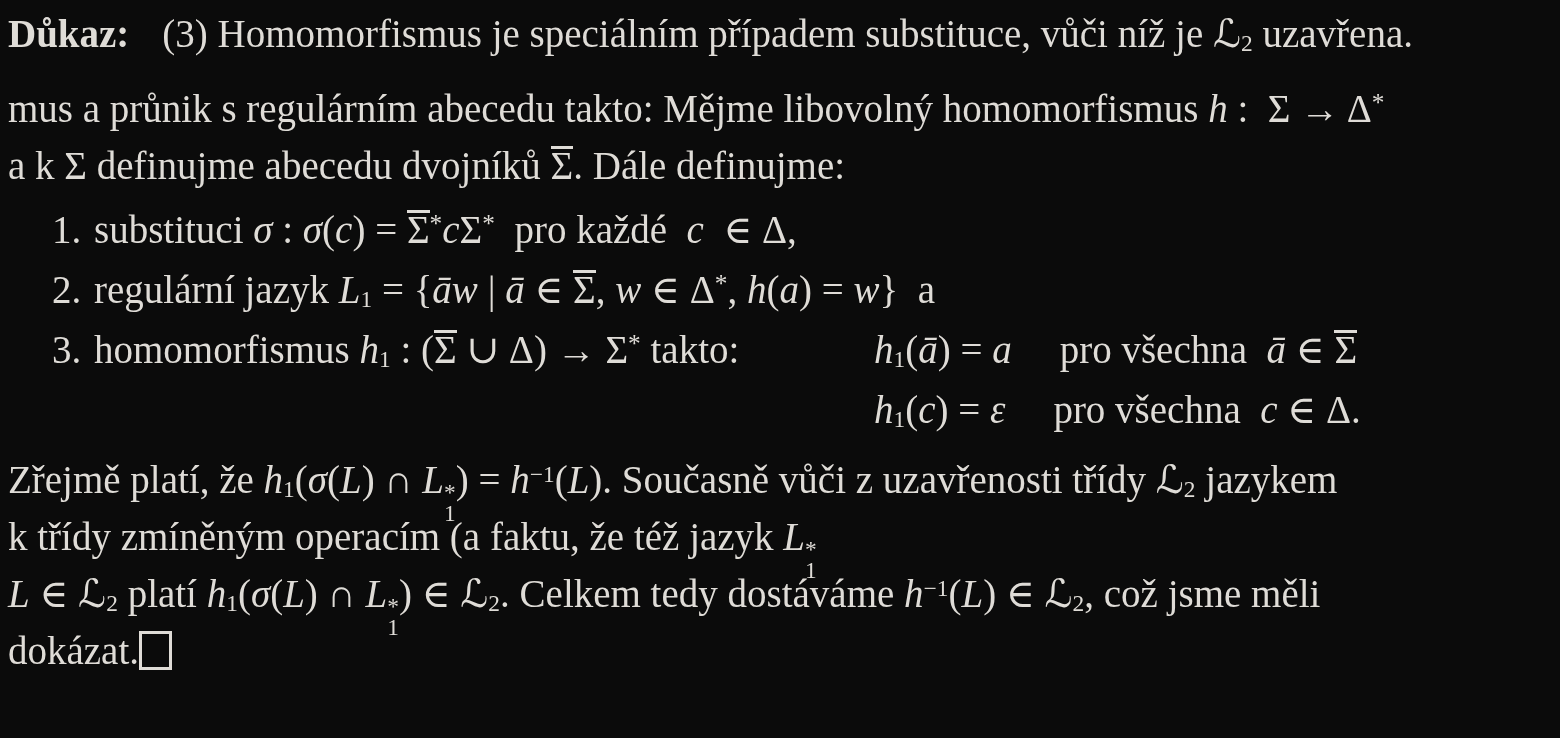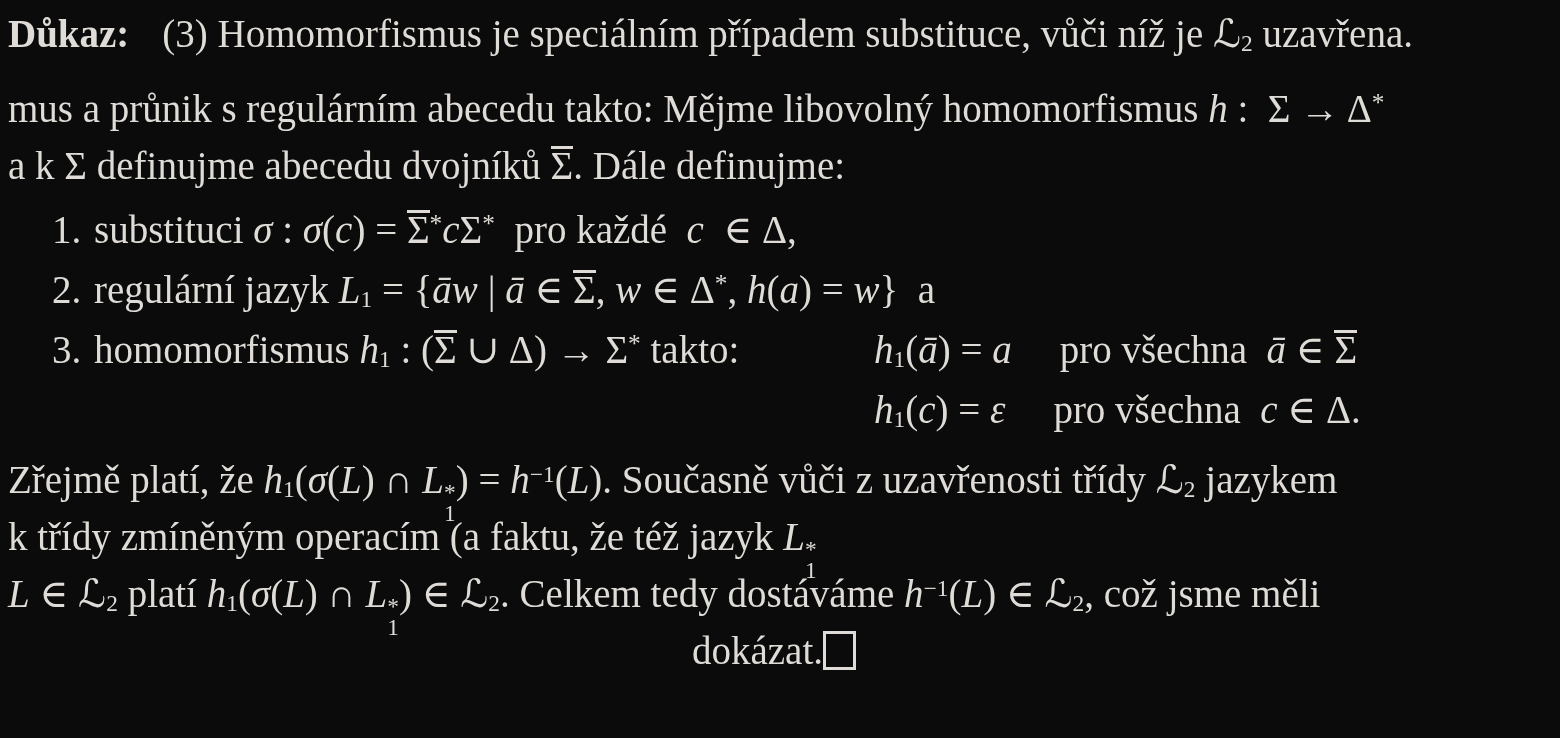--- a/index.html
+++ b/index.html
@@ -20,21 +20,21 @@
   .st{font-size:65%;line-height:0;vertical-align:0.42em;}
   .msup{font-size:60%;line-height:0;vertical-align:0.45em;}
   .stack{display:inline-flex;flex-direction:column;align-items:flex-start;font-size:60%;line-height:0.9;vertical-align:-0.3em;}
   .para2{margin-top:18px;}
   .list{margin-top:6px;}
   .list .line{height:60px;line-height:60px;}
   .num{display:inline-block;margin-left:44px;width:42px;}
   .eqblock{position:absolute;left:866px;top:0;white-space:nowrap;}
   .gap-eq{display:inline-block;width:48px;}
   .closing{margin-top:11px;}
-  .lastline{display:flex;justify-content:center;align-items:center;}
+  .lastline{display:flex;justify-content:flex-start;align-items:center;}
   .qed{width:27px;height:33px;border:3px solid #dfdcd7;display:inline-block;margin-right:10px;}
 </style>
 </head>
 <body>
 
 <div class="page">
 
   <div class="line"><span class="lbl">Důkaz:</span><span>(3) Homomorfismus je speciálním případem substituce, vůči níž je </span><span class="cal">ℒ</span><sub>2</sub><span> uzavřena.</span></div>
 
 

